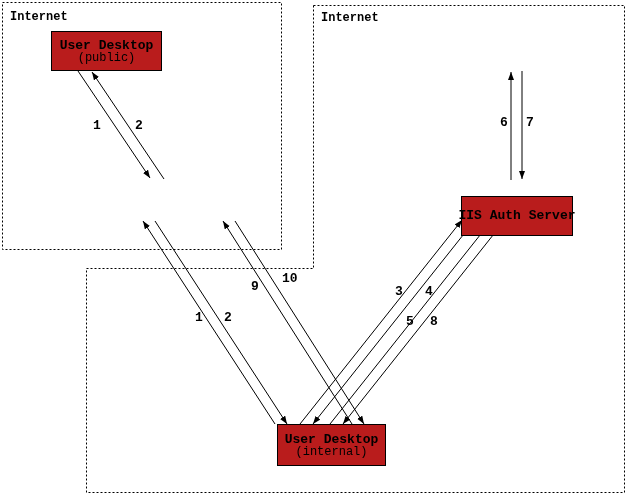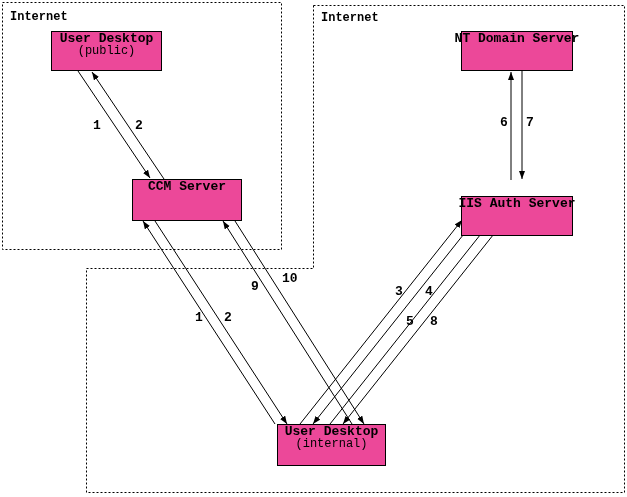--- a/index.html
+++ b/index.html
@@ -19,26 +19,26 @@
   #lines-layer {
     position: absolute;
     left: 0;
     top: 0;
     width: 627px;
     height: 497px;
   }
   .node {
     position: absolute;
     box-sizing: border-box;
-    background: #ec4899;
+    background: #b91c1c;
     border: 1px solid #000000;
     display: flex;
     flex-direction: column;
     align-items: center;
-    justify-content: flex-start;
+    justify-content: center;
     text-align: center;
     overflow: visible;
   }
   .node .title {
     font-size: 13px;
     font-weight: bold;
     line-height: 14px;
     white-space: nowrap;
   }
   .node .subtitle {
@@ -97,27 +97,21 @@
   </svg>
 
   <span class="region-label" style="left:10px; top:11px;">Internet</span>
   <span class="region-label" style="left:321px; top:12px;">Internet</span>
 
   <div class="node" style="left:51px; top:31px; width:111px; height:40px;">
     <span class="title">User Desktop</span>
     <span class="subtitle">(public)</span>
   </div>
 
-  <div class="node" style="left:132px; top:179px; width:110px; height:42px;">
-    <span class="title">CCM Server</span>
-  </div>
 
-  <div class="node" style="left:461px; top:31px; width:112px; height:40px;">
-    <span class="title">NT Domain Server</span>
-  </div>
 
   <div class="node" style="left:461px; top:180px; width:112px; height:40px;margin-top:16px;">
     <span class="title">IIS Auth Server</span>
   </div>
 
   <div class="node" style="left:277px; top:424px; width:109px; height:42px;">
     <span class="title">User Desktop</span>
     <span class="subtitle">(internal)</span>
   </div>
 

